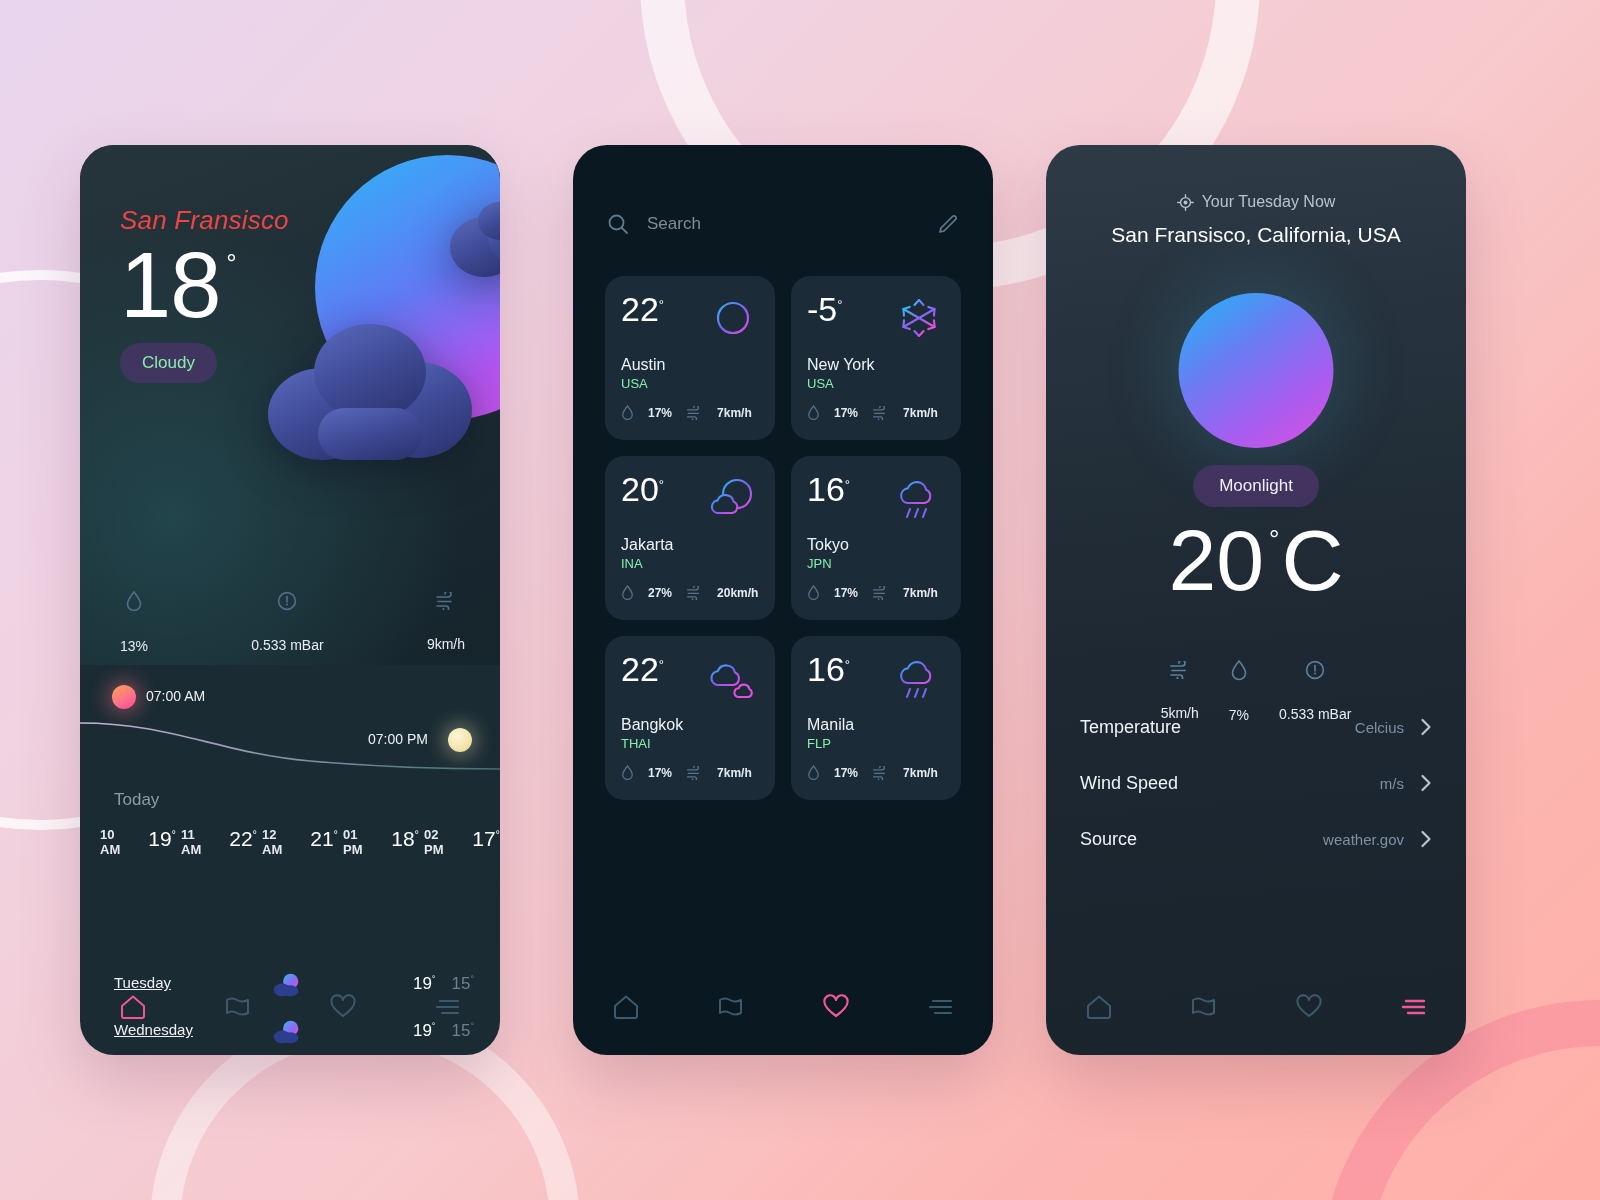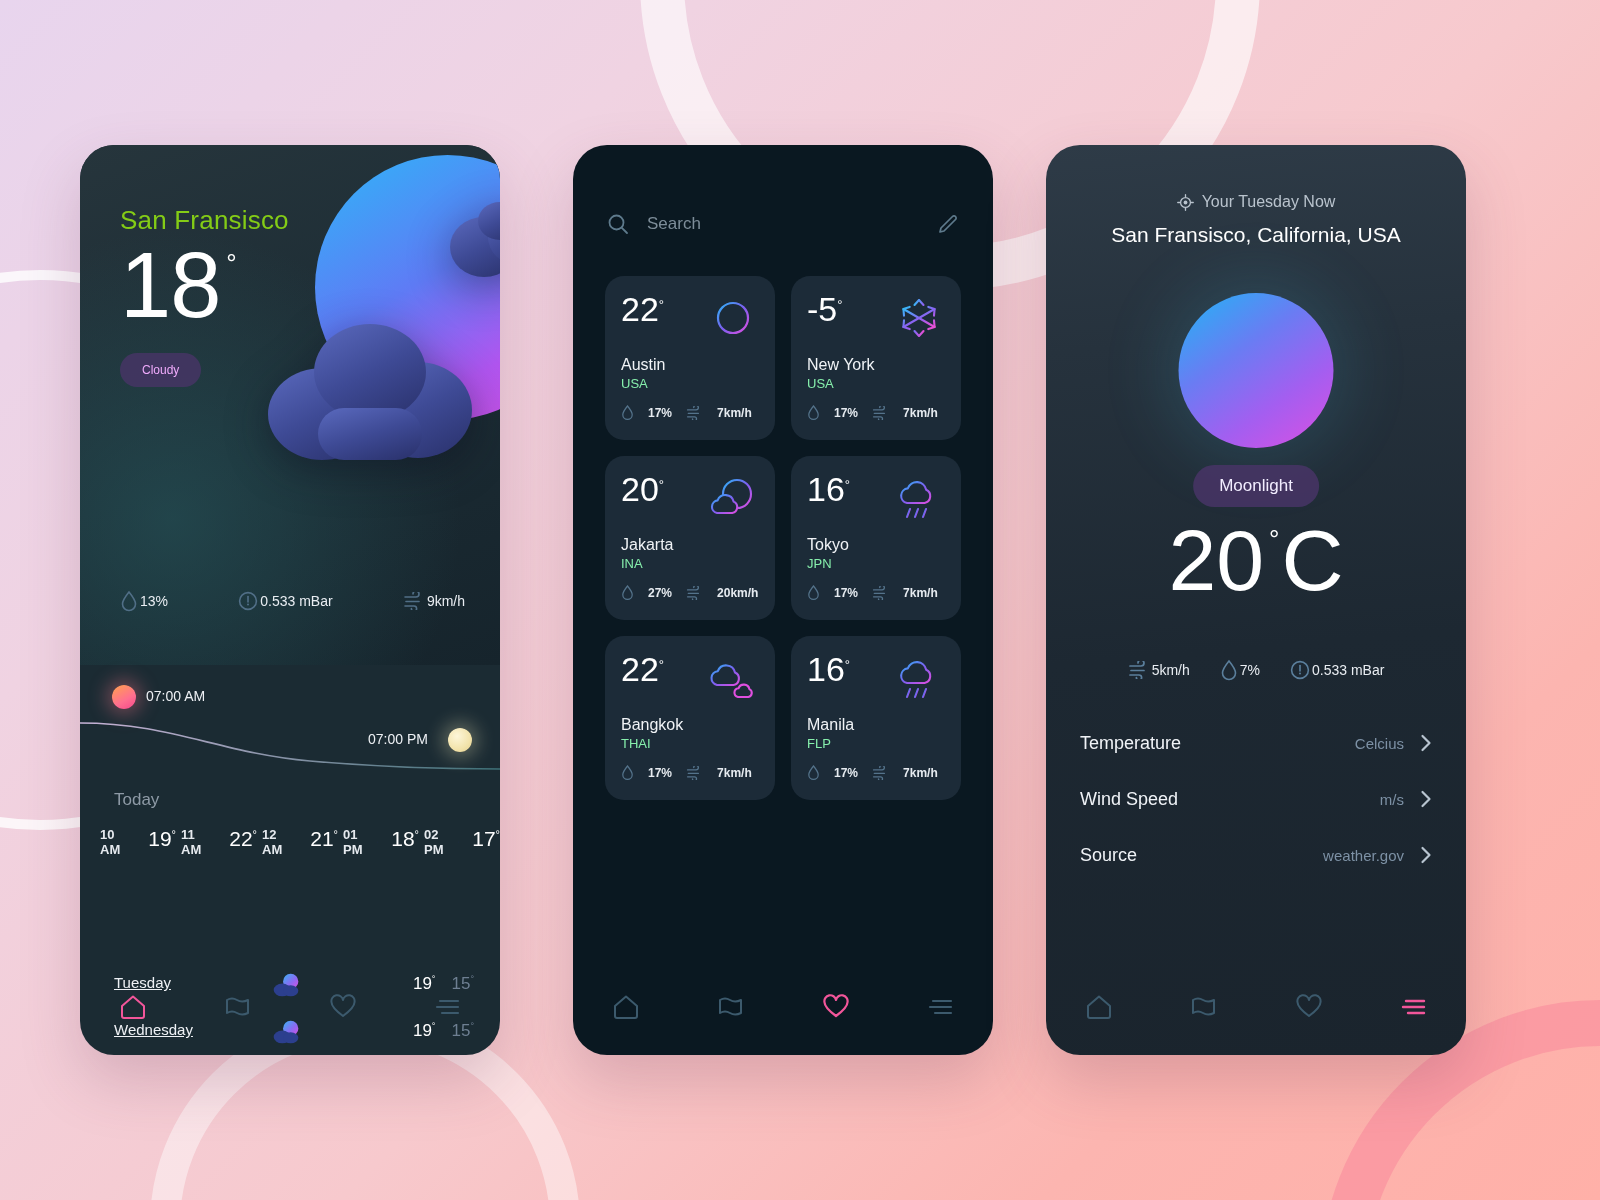--- a/index.html
+++ b/index.html
@@ -56,34 +56,34 @@
     background:linear-gradient(150deg,#2eb6f8 0%,#5f7bf5 45%,#b055ef 75%,#d14fe0 100%);
     filter:blur(0.4px);
   }
   .cloud-3d {
     position:absolute; filter:drop-shadow(0 10px 22px rgba(10,14,30,0.45));
   }
   .cloud-big { left:180px; top:165px; }
   .cloud-small { left:360px; top:50px; }
 
   .p1-pad { position:absolute; left:40px; top:60px; z-index:5; }
-  .city-name { font-size:26px; color:#84cc16; font-weight:400; letter-spacing:.2px; }
+  .city-name { font-size:26px; color:#ef4444; font-weight:400; letter-spacing:.2px;font-style:italic; }
   .big-temp-wrap { display:flex; align-items:flex-start; margin-top:6px; }
   .big-temp { font-size:92px; line-height:.95; color:#fff; font-weight:300; letter-spacing:-1px; }
   .deg-mark { font-size:26px; color:#fff; margin-left:6px; margin-top:6px; font-weight:300; }
   .cond-pill {
-    display:inline-block; margin-top:24px; padding:10px 22px; border-radius:22px;
-    background:rgba(73,52,104,0.78); color:#f0abfc; font-size:12px;
+    display:inline-block; margin-top:14px; padding:10px 22px; border-radius:22px;
+    background:rgba(73,52,104,0.78); color:#86efac; font-size:17px;
   }
 
   .stat-row {
     position:absolute; left:40px; top:445px; width:345px;
     display:flex; justify-content:space-between; align-items:center; z-index:6;
   }
-  .stat { display:flex; align-items:center; gap:2px; }
+  .stat { display:flex; align-items:center; gap:26px;flex-direction:column; }
   .stat-val { font-size:14px; color:#e9edf2; }
 
   
   .arc-zone { position:absolute; left:0; top:520px; width:396px; height:110px; z-index:6; }
   .sun-dot {
     position:absolute; left:32px; top:20px; width:24px; height:24px; border-radius:50%;
     background:linear-gradient(150deg,#ffa24d 0%,#ff6f8f 60%,#f5488b 100%);
     box-shadow:0 0 18px 6px rgba(255,120,140,0.35);
   }
   .sun-time { position:absolute; left:66px; top:23px; font-size:14px; color:#eef1f5; }
@@ -173,21 +173,21 @@
   .big-c-wrap {
     position:absolute; left:0; top:375px; width:100%;
     display:flex; justify-content:center; align-items:flex-start;
   }
   .big-c { font-size:86px; color:#fff; font-weight:300; line-height:.95; }
   .big-c-deg { font-size:26px; color:#fff; margin:4px 2px 0 5px; font-weight:300; }
   .p3-stats {
     position:absolute; left:0; top:514px; width:100%;
     display:flex; justify-content:center; gap:30px; align-items:center;
   }
-  .settings-list { position:absolute; left:32px; top:570px; width:356px; }
+  .settings-list { position:absolute; left:32px; top:554px; width:356px; }
   .set-row {
     display:flex; align-items:center; justify-content:space-between;
     height:56px; padding:0 2px;
   }
   .set-label { font-size:18px; color:#f0f3f7; }
   .set-right { display:flex; align-items:center; gap:16px; }
   .set-val { font-size:15px; color:#7d91a5; }
 
   svg { display:block; }
 </style>

